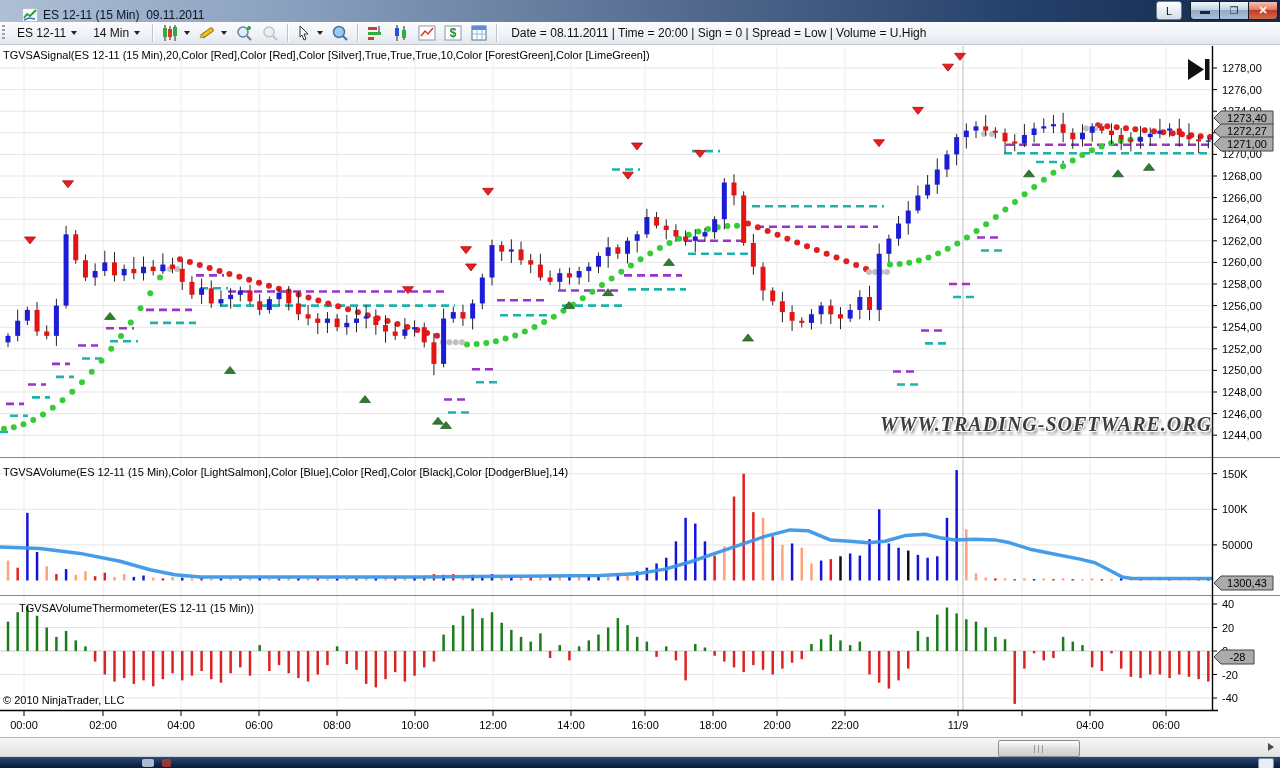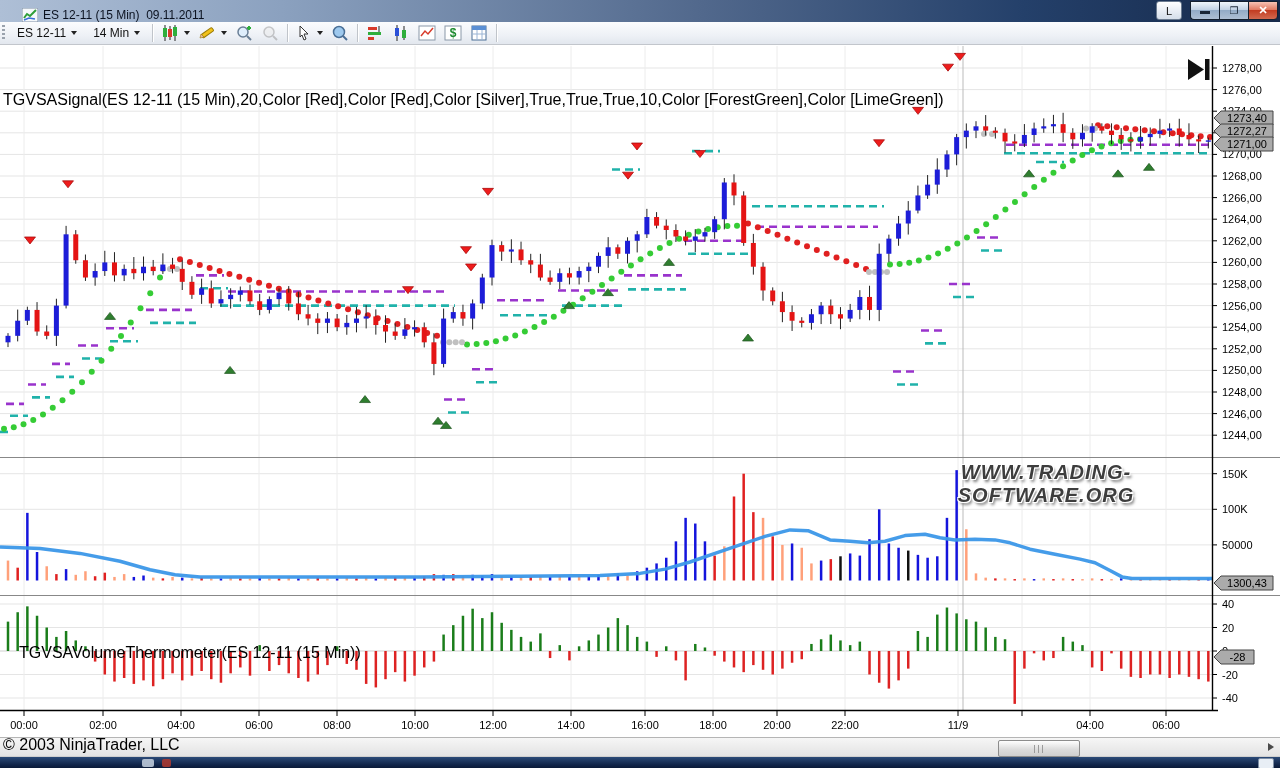--- a/index.html
+++ b/index.html
@@ -24,29 +24,29 @@
   .toolbar{position:absolute;left:0;top:22px;width:1280px;height:23px;background:linear-gradient(#fbfcfe,#eef1f6 60%,#e2e7ee);
     border-bottom:1px solid #c2c6cc;display:flex;align-items:center;box-sizing:border-box;font-size:12px;color:#111;}
   .grip{width:5px;height:16px;margin:0 4px 0 2px;background:repeating-linear-gradient(#9aa2ad 0 2px,transparent 2px 4px);width:3px;}
   .tbtn{display:flex;align-items:center;padding:6px 6px;margin:0 1px;border:1px solid transparent;border-radius:2px;white-space:nowrap;}
   .caret{width:0;height:0;border-left:3.5px solid transparent;border-right:3.5px solid transparent;border-top:4px solid #222;margin-left:5px;}
   .sep{width:1px;height:18px;background:#c0c4ca;box-shadow:1px 0 0 #fff;margin:0 4px;}
   .ibtn{display:flex;align-items:center;justify-content:center;padding:1px 3px;margin:0 1px;}
   .status{margin-left:10px;font-size:12px;color:#101010;white-space:pre;}
   
   #chart-svg{position:absolute;left:0;top:45px;}
-  .plabel{position:absolute;font-size:16px;color:#000;z-index:5;pointer-events:none;white-space:nowrap;margin-top:42px;}
+  .plabel{position:absolute;font-size:11px;color:#000;z-index:5;pointer-events:none;white-space:nowrap;}
   #lbl-signal{left:3px;top:49px;}
   #lbl-volume{left:3px;top:466px;}
   #lbl-thermo{left:19px;top:602px;}
   #copyright{left:3px;top:694px;}
   .watermark{position:absolute;left:878px;top:413px;width:336px;z-index:6;text-align:center;
     font-size:20px;font-weight:bold;font-style:italic;letter-spacing:1px;color:#3d3d3d;
     text-shadow:-1px -1px 0 #fff,1px -1px 0 #fff,-1px 1px 0 #fff,1px 1px 0 #fff,2px 3px 3px #777;
-    pointer-events:none;font-family:Liberation Sans, sans-serif;margin-top:48px;}
+    pointer-events:none;font-family:Liberation Serif, serif;}
   
   .hscroll{position:absolute;left:0;top:737px;width:1280px;height:20px;background:linear-gradient(#f6f6f6,#e3e3e3);
     border-top:1px solid #b5b5b5;border-bottom:1px solid #cfcfcf;box-sizing:border-box;}
   .hthumb{position:absolute;left:998px;top:2px;width:80px;height:15px;border:1px solid #8c8c8c;border-radius:2px;
     background:linear-gradient(#fefefe,#dcdcdc 55%,#cfcfcf);display:flex;align-items:center;justify-content:center;}
   .hgrip{width:11px;height:8px;background:repeating-linear-gradient(90deg,#9a9a9a 0 1px,transparent 1px 4px);}
   .harrow{position:absolute;right:6px;top:5px;width:0;height:0;border-top:4px solid transparent;border-bottom:4px solid transparent;border-left:6px solid #4a4a4a;}
   
   .taskbar{position:absolute;left:0;top:757px;width:1280px;height:11px;background:linear-gradient(#2b4a77,#11254a 70%,#0a1a38);}
   .tfrag1{position:absolute;left:142px;top:2px;width:12px;height:8px;background:#c8d4e2;border-radius:2px;opacity:.85;}
@@ -163,20 +163,21 @@
     <div class="ibtn">
       <svg width="18" height="18" viewBox="0 0 18 18">
         <rect x="2" y="2" width="14" height="14" fill="#fff" stroke="#4a6f96"></rect>
         <rect x="2" y="2" width="14" height="4" fill="#5b8fd4"></rect>
         <line x1="7" y1="6" x2="7" y2="16" stroke="#9ab4d4"></line>
           <line x1="12" y1="6" x2="12" y2="16" stroke="#9ab4d4"></line>
         <line x1="2" y1="10" x2="16" y2="10" stroke="#9ab4d4"></line>
       </svg>
     </div>
     <div class="sep"></div>
+    <span class="status">Date = 08.11.2011 | Time = 20:00 | Sign = 0 | Spread = Low | Volume = U.High</span>
   </div>
 
   <svg id="chart-svg" width="1280" height="692" viewBox="0 45 1280 692">
       <g>
         <line x1="0" y1="435.20000000000005" x2="1212" y2="435.20000000000005" stroke="#e5e5e5" stroke-width="1"></line>
         <line x1="0" y1="413.6" x2="1212" y2="413.6" stroke="#e5e5e5" stroke-width="1"></line>
         <line x1="0" y1="392" x2="1212" y2="392" stroke="#e5e5e5" stroke-width="1"></line>
         <line x1="0" y1="370.40000000000003" x2="1212" y2="370.40000000000003" stroke="#e5e5e5" stroke-width="1"></line>
         <line x1="0" y1="348.8" x2="1212" y2="348.8" stroke="#e5e5e5" stroke-width="1"></line>
         <line x1="0" y1="327.20000000000005" x2="1212" y2="327.20000000000005" stroke="#e5e5e5" stroke-width="1"></line>
@@ -1047,22 +1048,23 @@
         <text x="958" y="729" font-size="11" font-family="Liberation Sans, sans-serif" fill="#000" text-anchor="middle">11/9</text>
         <line x1="1022" y1="711" x2="1022" y2="716" stroke="#000"></line>
         <line x1="1090" y1="711" x2="1090" y2="716" stroke="#000"></line>
         <text x="1090" y="729" font-size="11" font-family="Liberation Sans, sans-serif" fill="#000" text-anchor="middle">04:00</text>
         <line x1="1166" y1="711" x2="1166" y2="716" stroke="#000"></line>
         <text x="1166" y="729" font-size="11" font-family="Liberation Sans, sans-serif" fill="#000" text-anchor="middle">06:00</text>
       </g>
     </svg>
 
   <div class="plabel" id="lbl-signal">TGVSASignal(ES 12-11 (15 Min),20,Color [Red],Color [Red],Color [Silver],True,True,True,10,Color [ForestGreen],Color [LimeGreen])</div>
+  <div class="plabel" id="lbl-volume">TGVSAVolume(ES 12-11 (15 Min),Color [LightSalmon],Color [Blue],Color [Red],Color [Black],Color [DodgerBlue],14)</div>
   <div class="plabel" id="lbl-thermo">TGVSAVolumeThermometer(ES 12-11 (15 Min))</div>
-  <div class="plabel" id="copyright">© 2003 NinjaTrader, LLC</div>
+  <div class="plabel" id="copyright">© 2010 NinjaTrader, LLC</div>
   <div class="watermark">WWW.TRADING-SOFTWARE.ORG</div>
 
   <div class="hscroll">
     <div class="hthumb">
         <div class="hgrip"></div>
       </div>
     <div class="harrow"></div>
   </div>
 
   <div class="taskbar">

